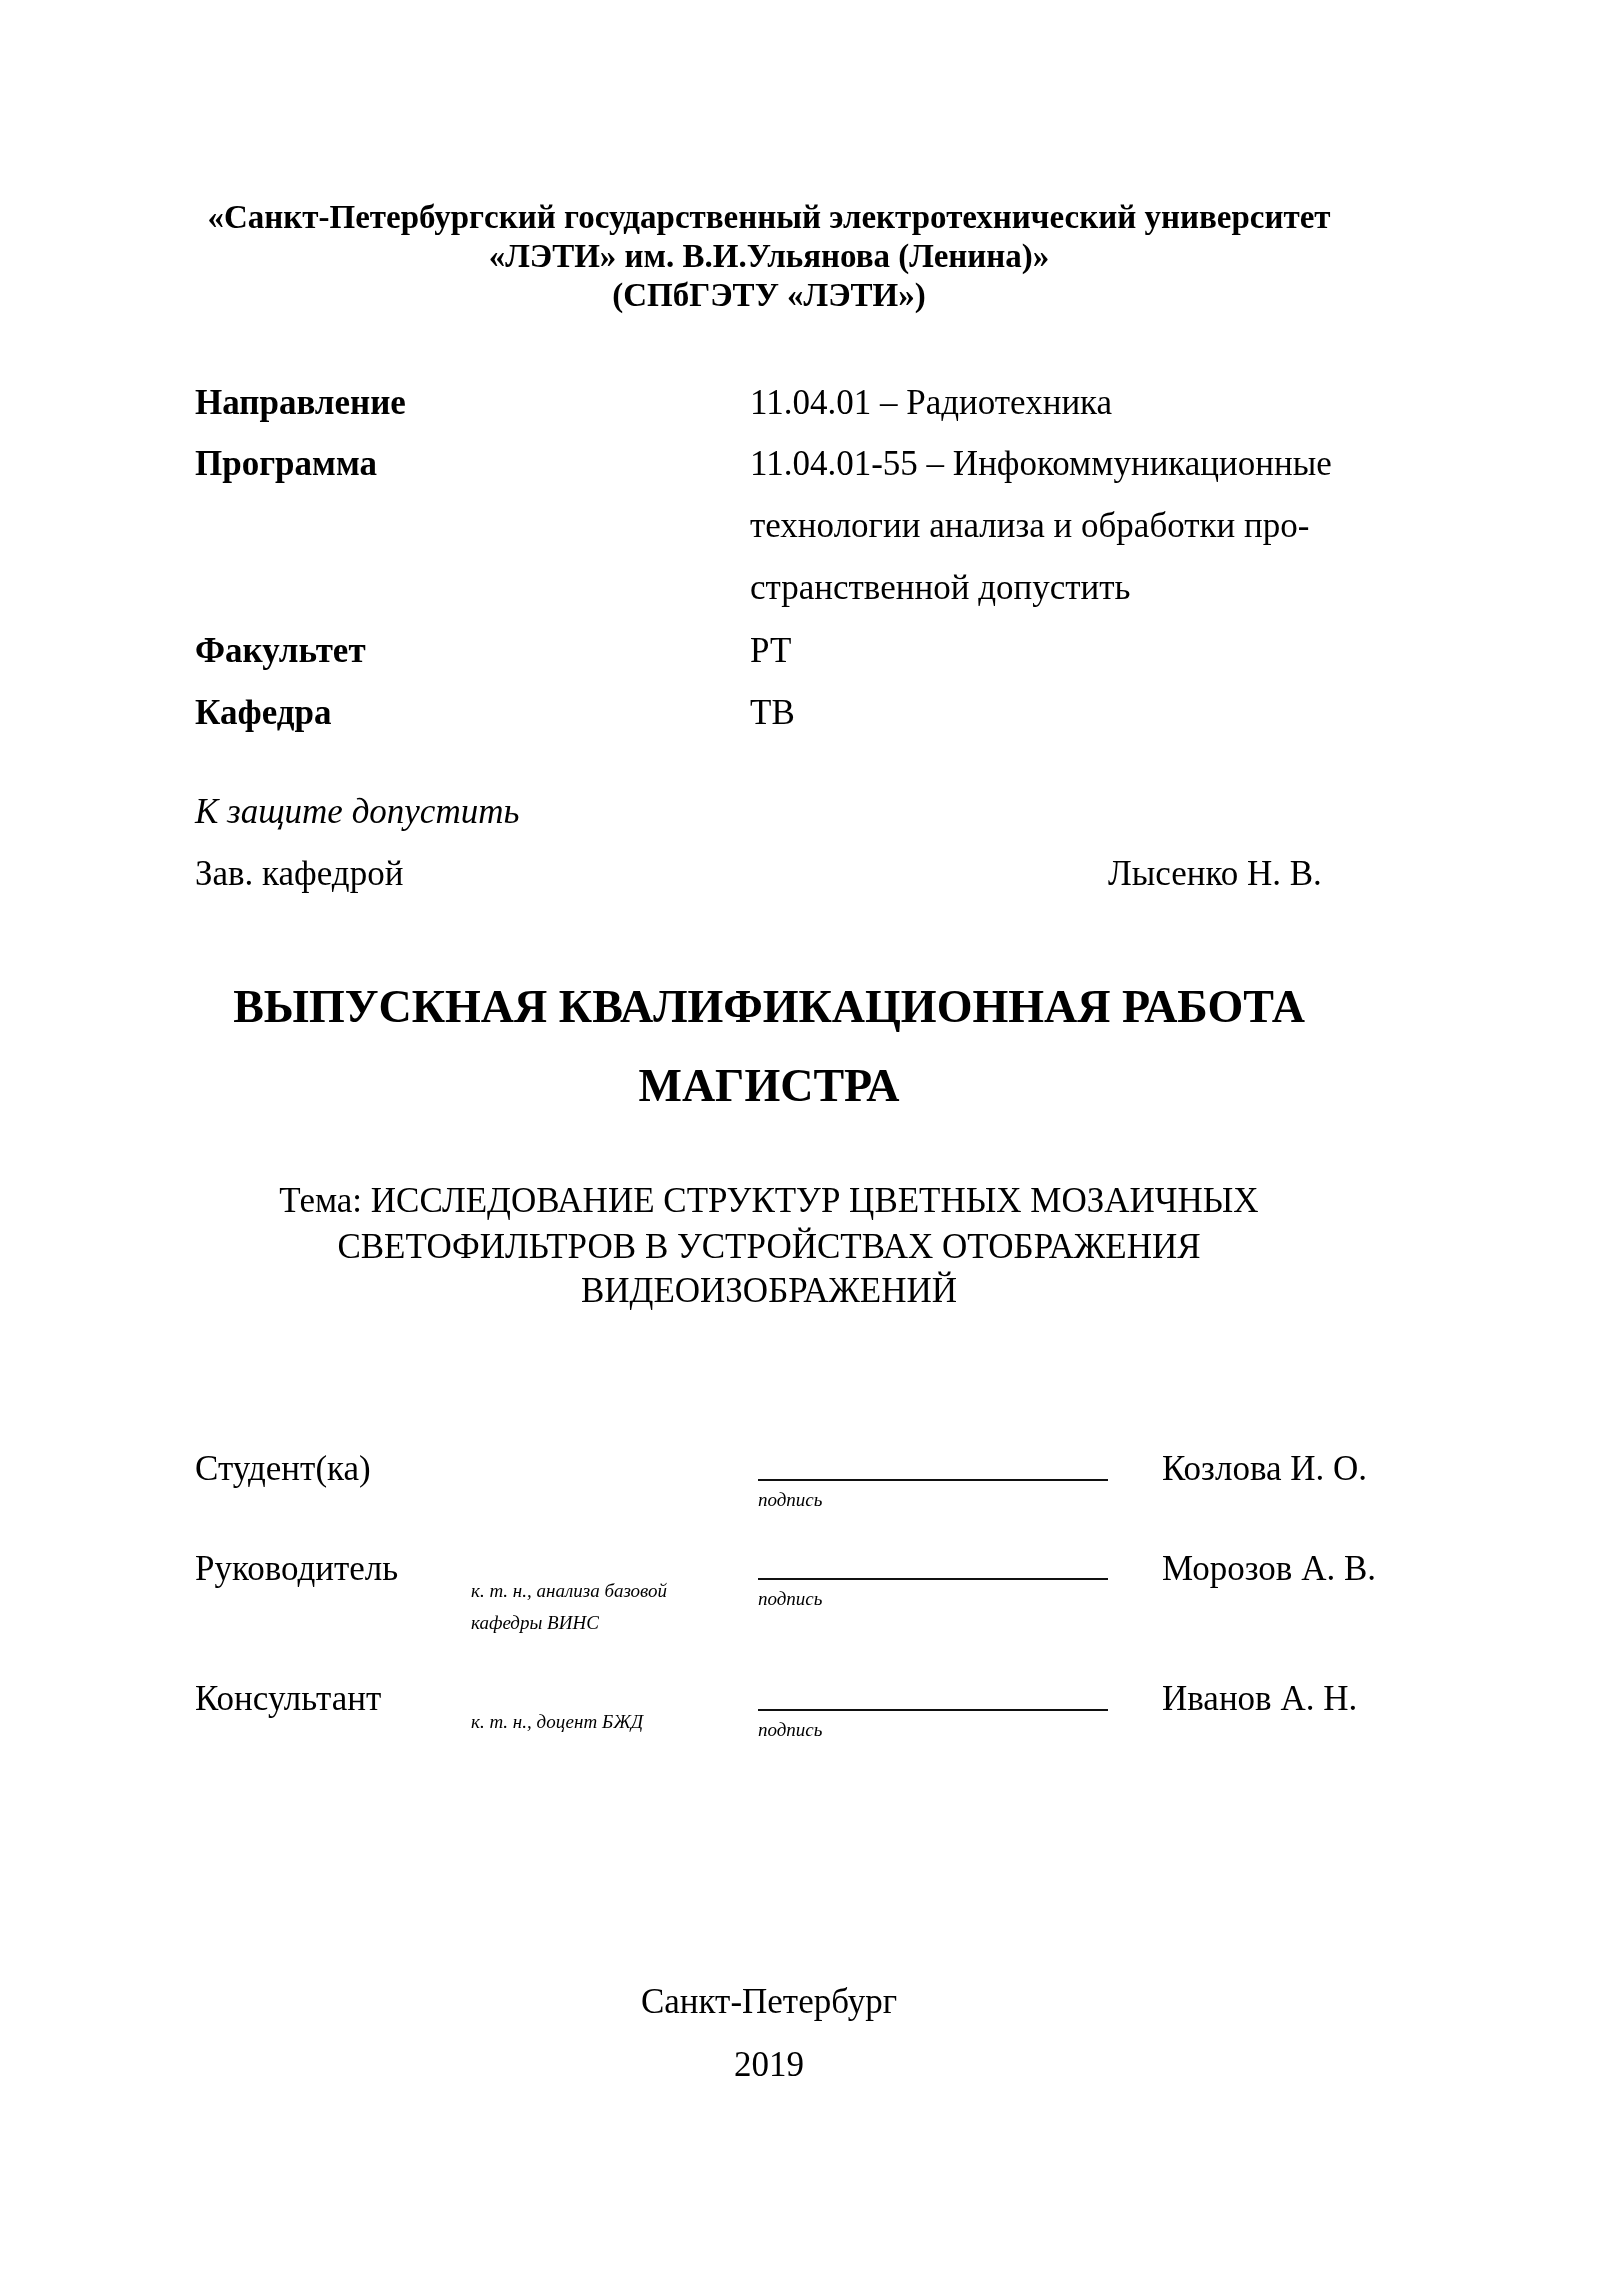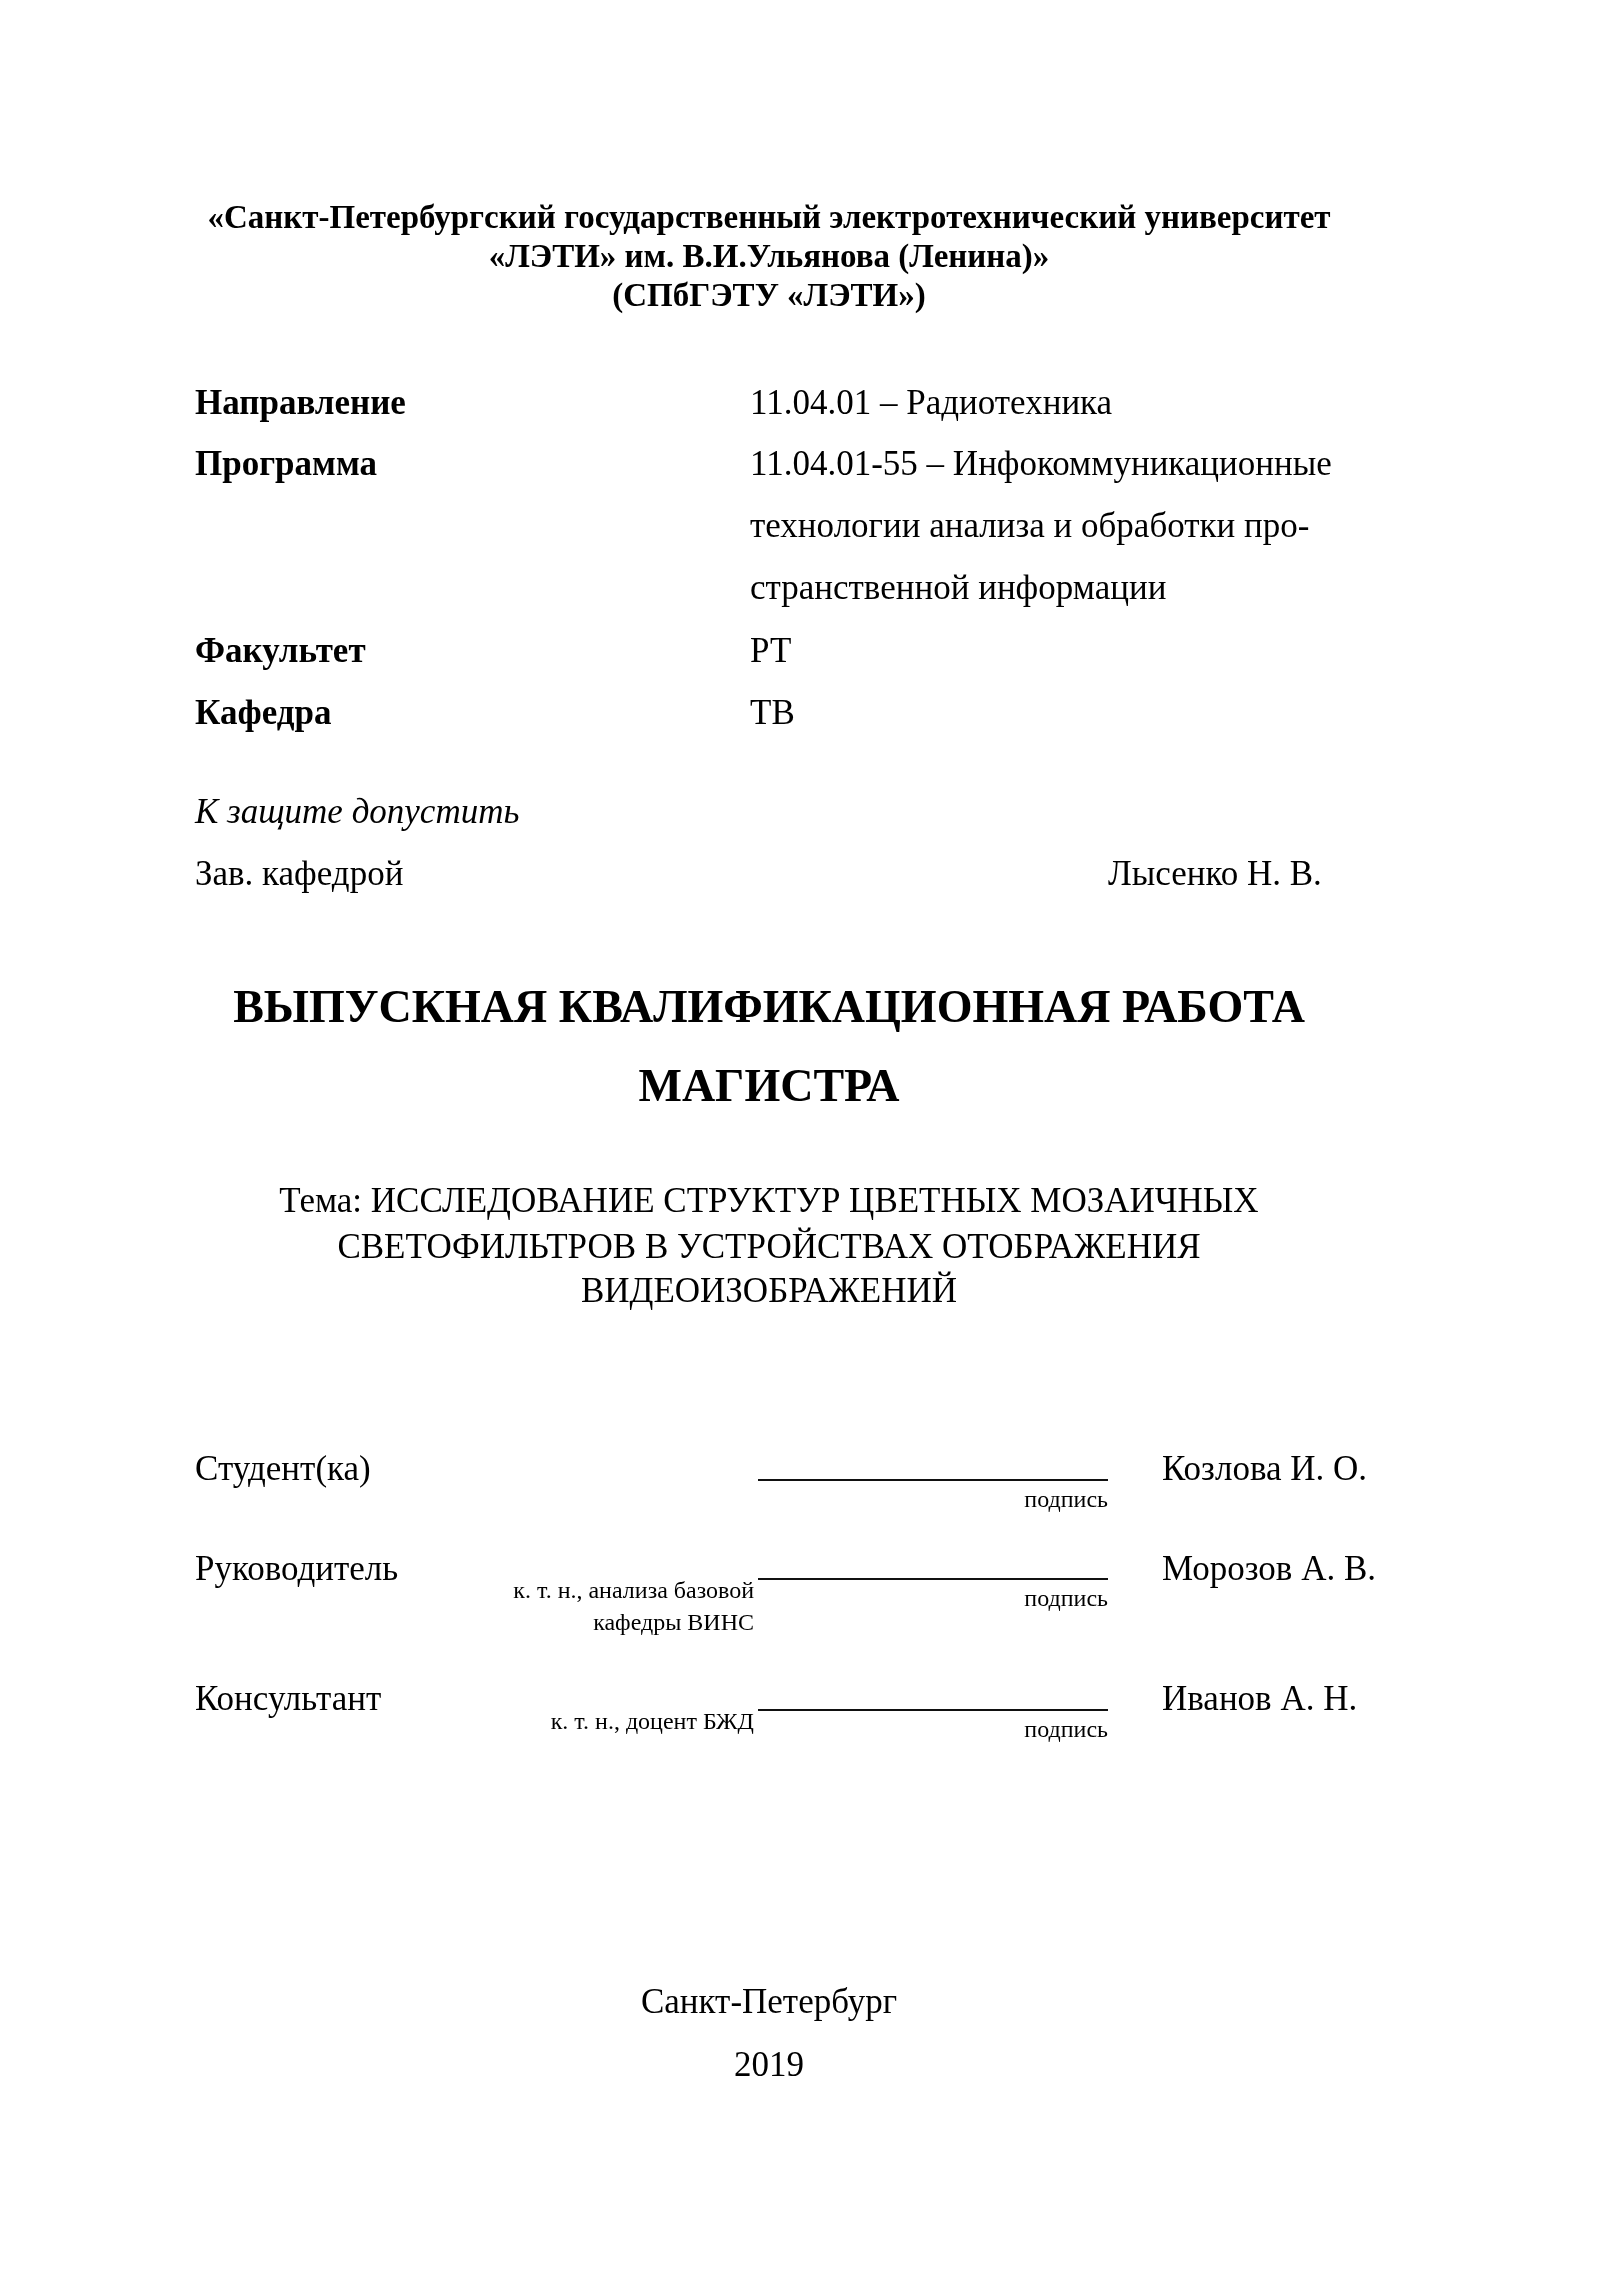--- a/index.html
+++ b/index.html
@@ -8,39 +8,39 @@
   .abs { position: absolute; white-space: nowrap; }
   .center { left: 0; width: 1538px; text-align: center; }
   .hdr { font-weight: bold; font-size: 33px; line-height: 39px; }
   .label { left: 195px; font-weight: bold; font-size: 35px; line-height: 41px; }
   .value { left: 750px; font-size: 35px; line-height: 41px; }
   .plain { font-size: 35px; line-height: 41px; }
   .italic { font-style: italic; }
   .title { font-weight: bold; font-size: 46px; line-height: 52px; }
   .topic { font-weight: normal; font-size: 35px; line-height: 43px; }
   .sigline { left: 758px; width: 350px; height: 0; border-top: 2.4px solid #111; }
-  .small-it { font-size: 24px; line-height: 23.6px; text-align: right; }
+  .small-it { font-style: italic; font-size: 19px; line-height: 23.6px; text-align: left; }
   .sign-caption { left: 758px; width: 350px; }
   .pos-caption { left: 471px; width: 283px; }
   .name { left: 1162px; font-size: 35px; line-height: 41px; }
 </style>
 </head>
 <body>
 
 <div class="abs center hdr" style="top:198px;">«Санкт-Петербургский государственный электротехнический университет</div>
 <div class="abs center hdr" style="top:237px;">«ЛЭТИ» им. В.И.Ульянова (Ленина)»</div>
 <div class="abs center hdr" style="top:276px;">(СПбГЭТУ «ЛЭТИ»)</div>
 
 <div class="abs label" style="top:382px;">Направление</div>
 <div class="abs value" style="top:382px;">11.04.01 –  Радиотехника</div>
 
 <div class="abs label" style="top:443px;">Программа</div>
 <div class="abs value" style="top:443px;">11.04.01-55 – Инфокоммуникационные</div>
 <div class="abs value" style="top:505px;">технологии анализа и обработки про-</div>
-<div class="abs value" style="top:567px;">странственной информации</div>
+<div class="abs value" style="top:567px;">странственной допустить</div>
 
 <div class="abs label" style="top:630px;">Факультет</div>
 <div class="abs value" style="top:630px;">РТ</div>
 
 <div class="abs label" style="top:692px;">Кафедра</div>
 <div class="abs value" style="top:692px;">ТВ</div>
 
 <div class="abs plain italic" style="left:195px; top:791px;">К защите допустить</div>
 <div class="abs plain" style="left:195px; top:853px;">Зав. кафедрой</div>
 <div class="abs plain" style="left:1108px; top:853px;">Лысенко Н. В.</div>

